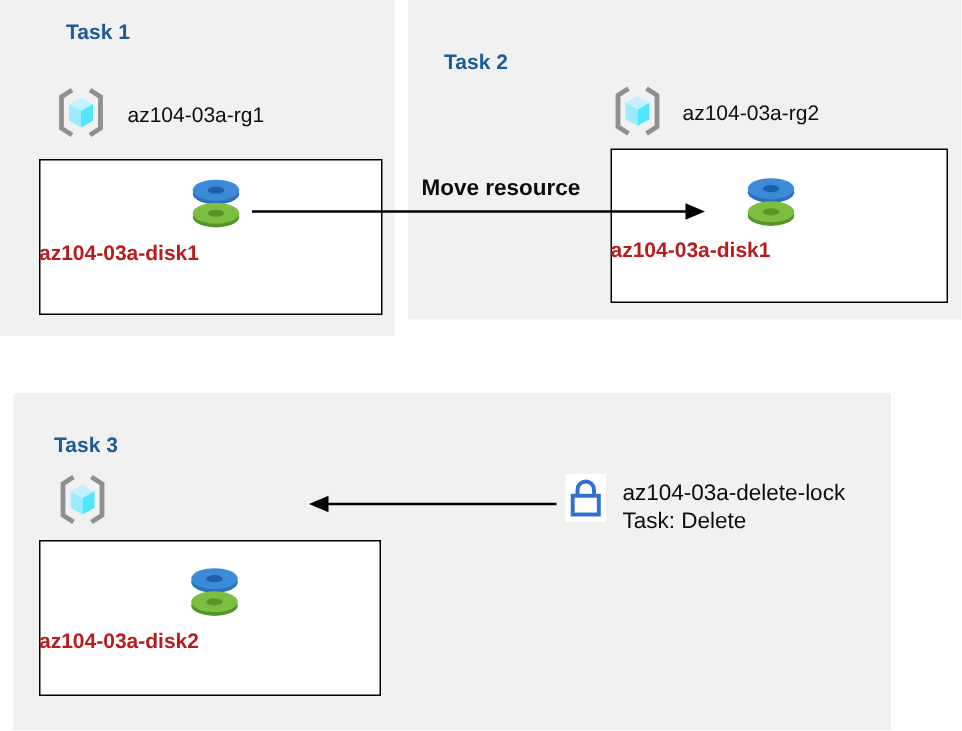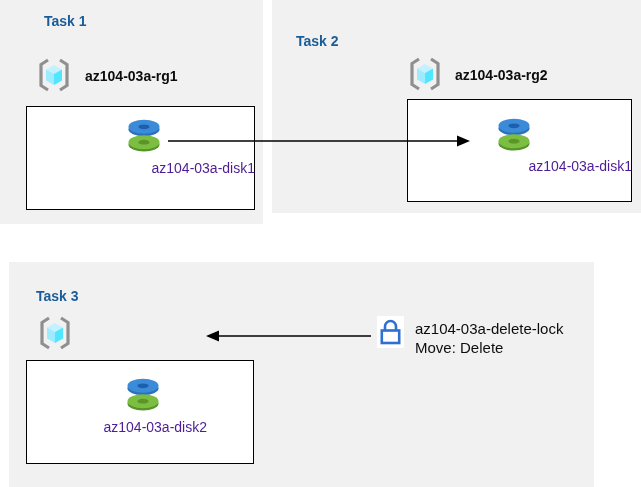--- a/index.html
+++ b/index.html
@@ -2,23 +2,23 @@
 <html><head>
 <meta charset="utf-8">
 <style>
   html,body{margin:0;padding:0;background:#ffffff;}
   .stage{
     position:relative;width:641px;height:487px;background:#ffffff;
     font-family:"Liberation Sans",sans-serif;color:#000;overflow:hidden;
   }
   .panel{position:absolute;background:#f1f1f1;}
   .task-title{position:absolute;font-size:14px;font-weight:bold;color:#1b5c97;white-space:nowrap;}
-  .rg-label{position:absolute;font-size:14px;font-weight:bold;color:#0d0d0d;white-space:nowrap;}
+  .rg-label{position:absolute;font-size:14px;font-weight:normal;color:#0d0d0d;white-space:nowrap;}
   .res-box{position:absolute;background:#ffffff;border:1.5px solid #000;box-sizing:border-box;}
-  .res-label{position:absolute;font-size:14px;font-weight:normal;color:#4c1d95;text-align:right;}
+  .res-label{position:absolute;font-size:14px;font-weight:bold;color:#b91c1c;text-align:left;}
   .icon{position:absolute;}
   .move-label{position:absolute;font-size:15px;font-weight:bold;color:#0d0d0d;white-space:nowrap;}
   .lock-chip{position:absolute;background:#ffffff;display:flex;align-items:center;justify-content:center;}
   .lock-text{position:absolute;font-size:15px;line-height:19px;color:#0d0d0d;white-space:nowrap;}
   .bold{font-weight:normal;}
   .overlay{position:absolute;left:0;top:0;pointer-events:none;}
 </style>
 </head>
 <body>
 
@@ -85,30 +85,31 @@
   <svg class="icon" style="left:126px;top:376px;" width="34" height="37" viewBox="0 0 34 37">
     <ellipse cx="17" cy="12.2" rx="15.5" ry="7" fill="#2a70ba"></ellipse>
     <ellipse cx="17" cy="9.8" rx="15.5" ry="7" fill="#3c8bd9"></ellipse>
     <ellipse cx="17" cy="9.8" rx="5.5" ry="2.4" fill="#1b5fae"></ellipse>
     <ellipse cx="17" cy="27.6" rx="15.5" ry="7" fill="#569328"></ellipse>
     <ellipse cx="17" cy="25.2" rx="15.5" ry="7" fill="#7cbe41"></ellipse>
     <ellipse cx="17" cy="25.2" rx="5.5" ry="2.4" fill="#5c9427"></ellipse>
   </svg>
   <div class="res-label" style="left:26px;top:419px;width:181px;">az104-03a-disk2</div>
 
+  <div class="move-label" style="left:281px;top:117px;">Move resource</div>
 
   <div class="lock-chip" style="left:377px;top:316px;width:27px;height:32px;">
     <svg width="27" height="32" viewBox="0 0 27 32">
       <path d="M8,15 V10.5 a5.5,5.5 0 0 1 11,0 V15" fill="none" stroke="#2e6fd0" stroke-width="2.6"></path>
       <rect x="4.8" y="14.5" width="17.4" height="12.5" fill="#ffffff" stroke="#2e6fd0" stroke-width="2.6"></rect>
     </svg>
   </div>
   <div class="lock-text" style="left:415px;top:319px;">
     <div><span class="bold">az104-03a-delete-lock</span></div>
-    <div><span class="bold">Move:</span> <span>Delete</span></div>
+    <div><span class="bold">Task:</span> <span>Delete</span></div>
   </div>
 
   <svg class="overlay" width="641" height="487" viewBox="0 0 641 487">
     <g>
       <line x1="168" y1="141" x2="458" y2="141" stroke="#000" stroke-width="1.6"></line>
       <polygon points="470,141 457,135.5 457,146.5" fill="#000"></polygon>
     </g>
     <g>
       <line x1="218" y1="336" x2="371" y2="336" stroke="#000" stroke-width="1.6"></line>
       <polygon points="206,336 219,330.5 219,341.5" fill="#000"></polygon>

